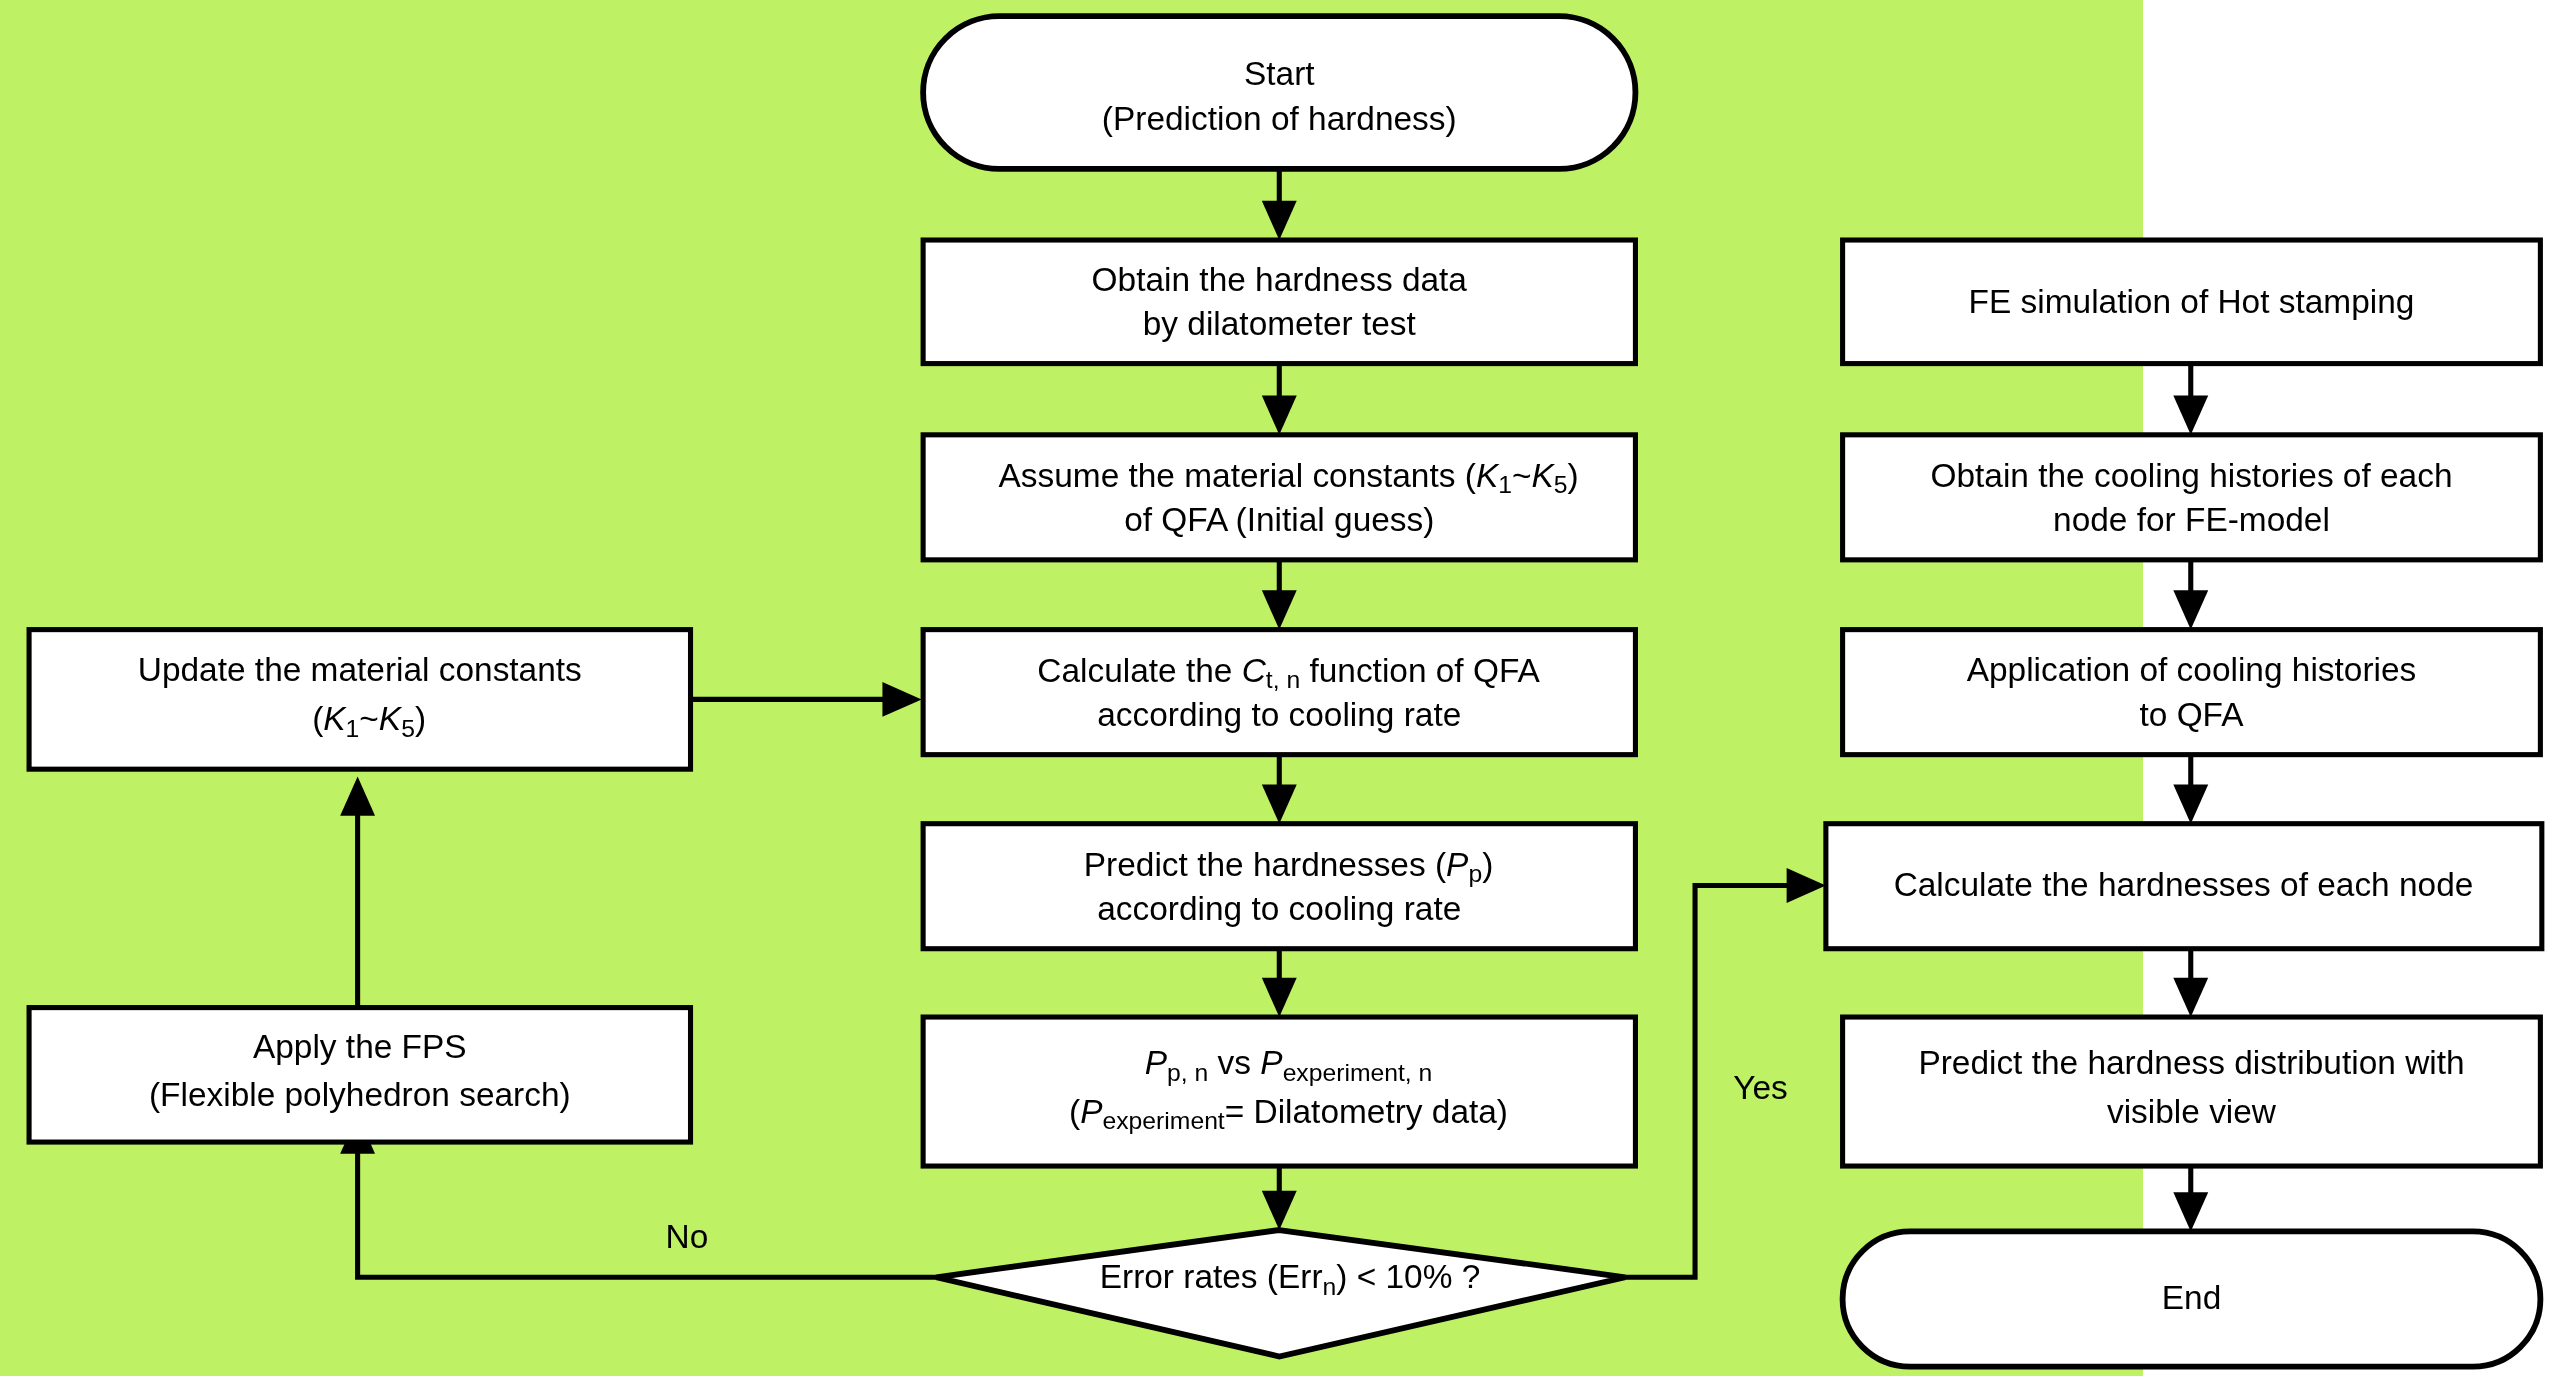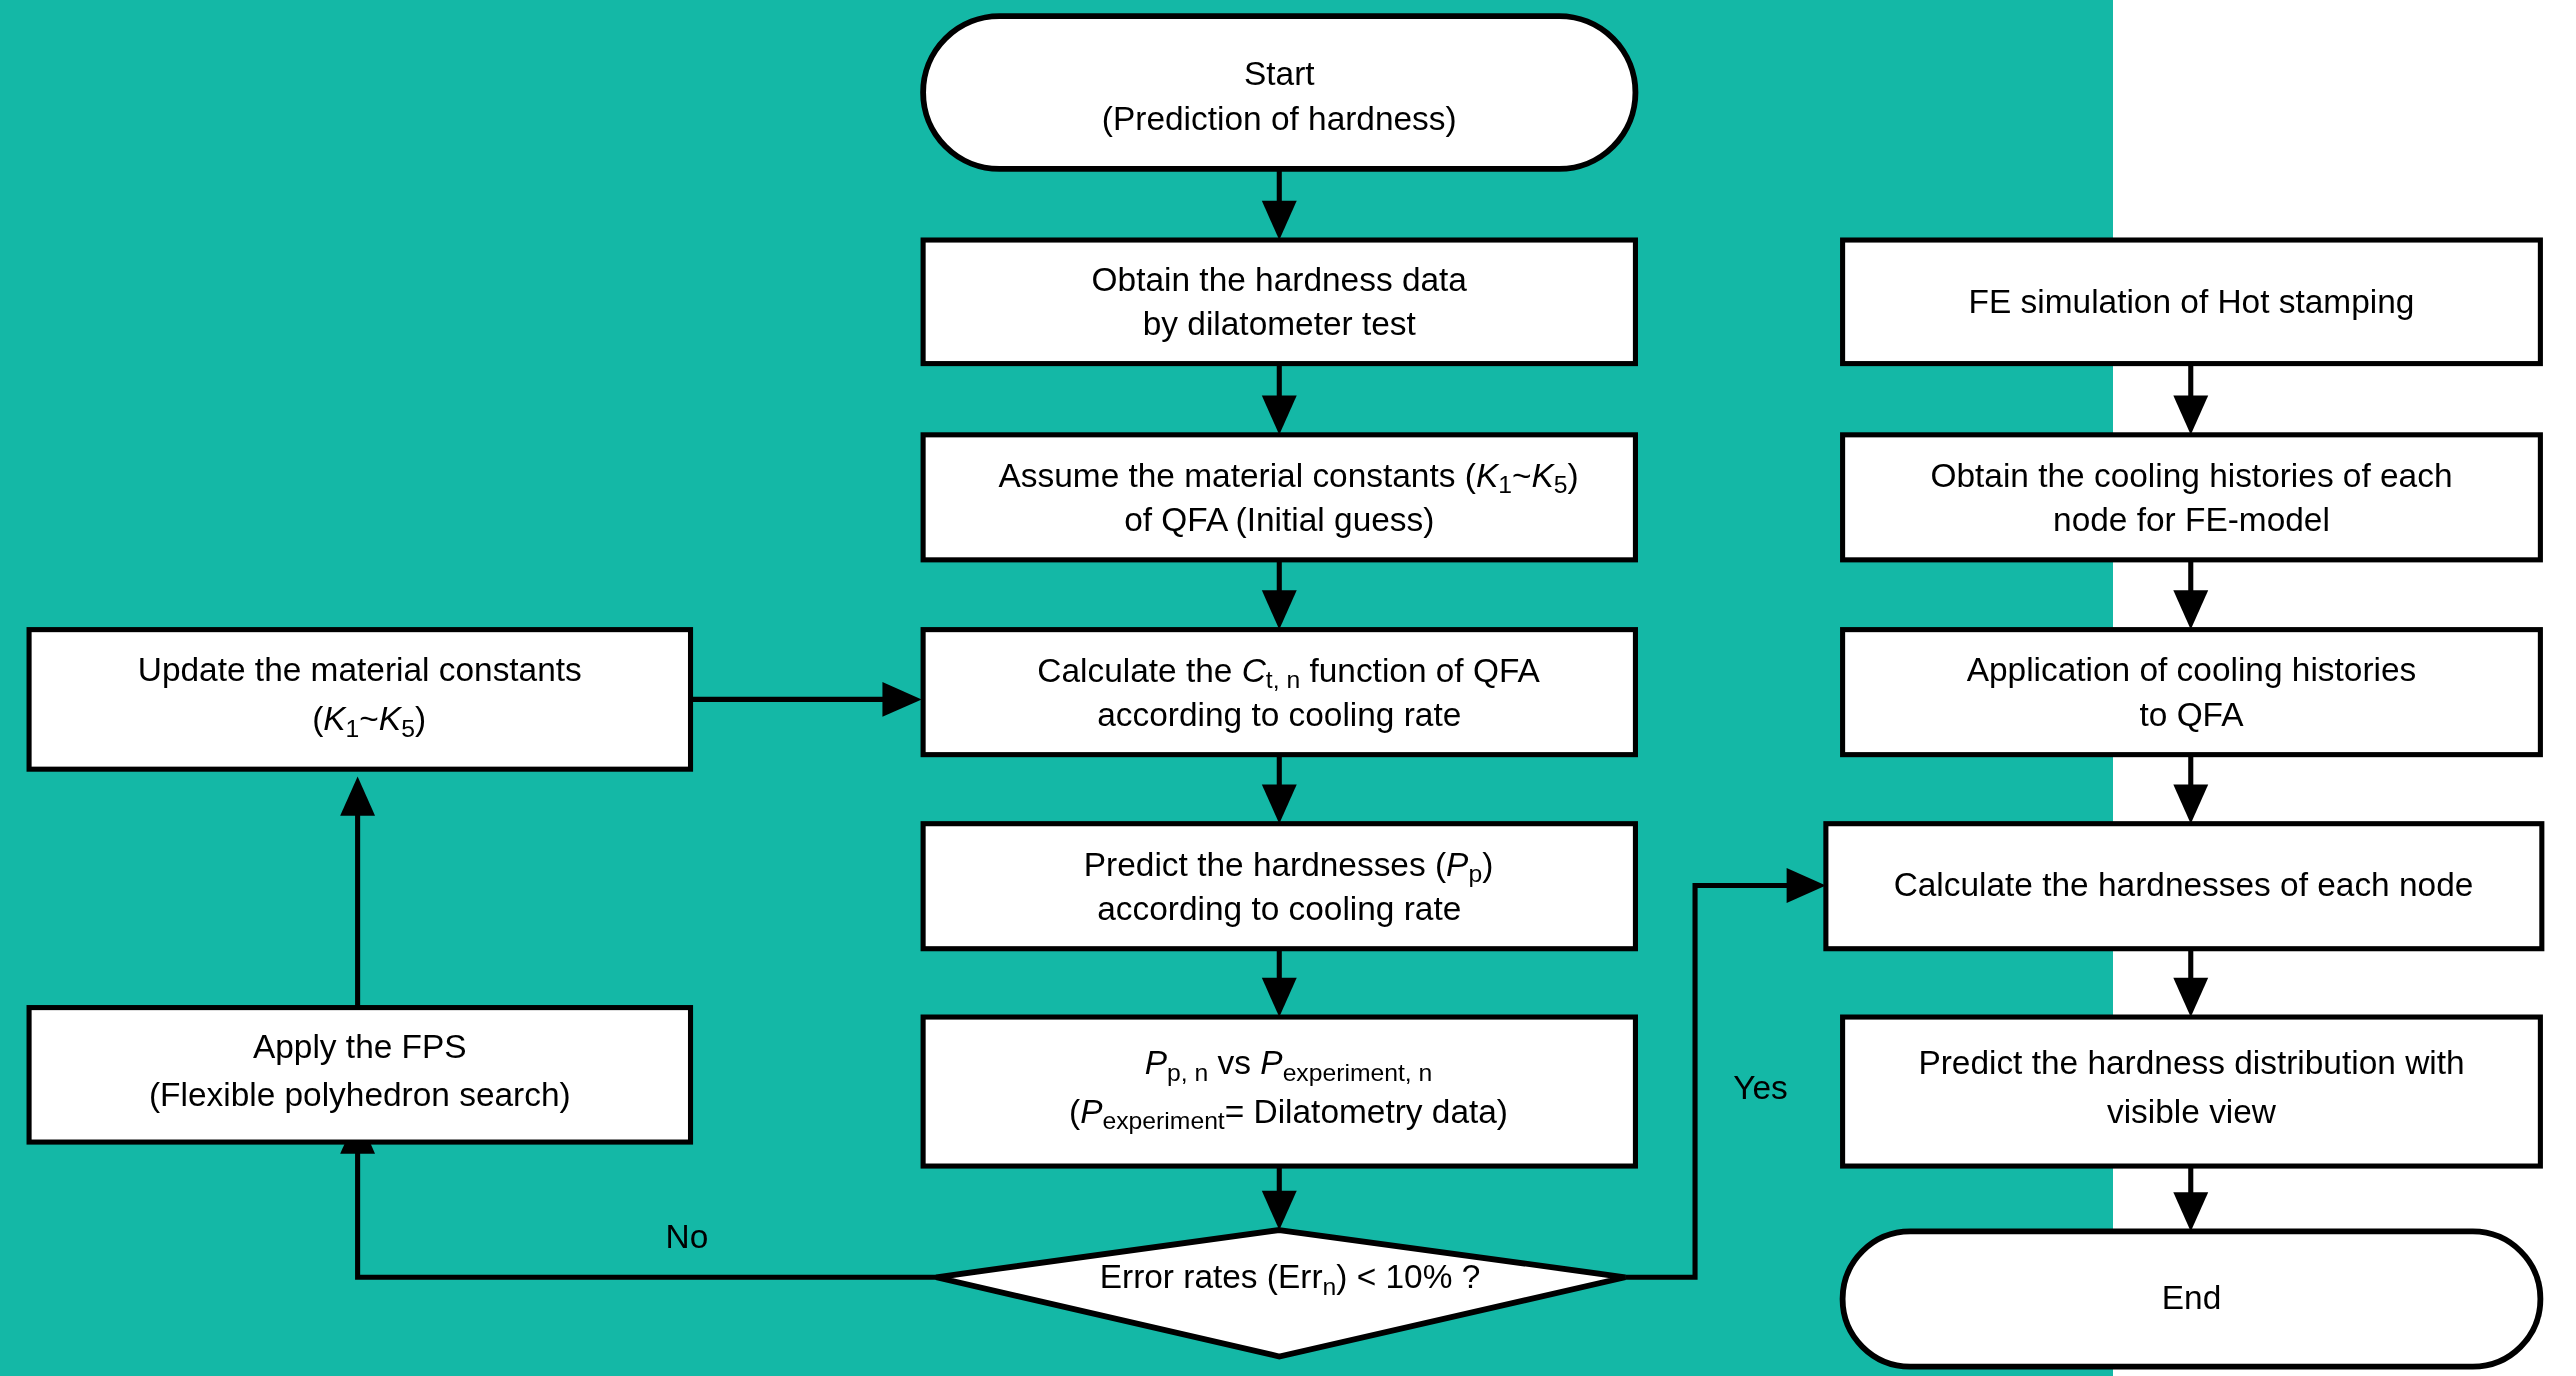--- a/index.html
+++ b/index.html
@@ -4,22 +4,23 @@
 <style>
   html, body {
     margin: 0;
     padding: 0;
     background: #ffffff;
   }
   #stage {
     position: relative;
     width: 2113px;
     height: 1377px;
-    background: #14b8a6;
+    background: #bef264;
     font-family: "Liberation Sans", sans-serif;
+    padding-left: 30px;
   }
   svg#flow {
     position: absolute;
     inset: 0;
     width: 2576px;
     height: 1377px;
     display: block;
   }
   .node-box { fill: #ffffff; stroke: #000000; stroke-width: 7; }
   .node-term { fill: #ffffff; stroke: #000000; stroke-width: 8; }

